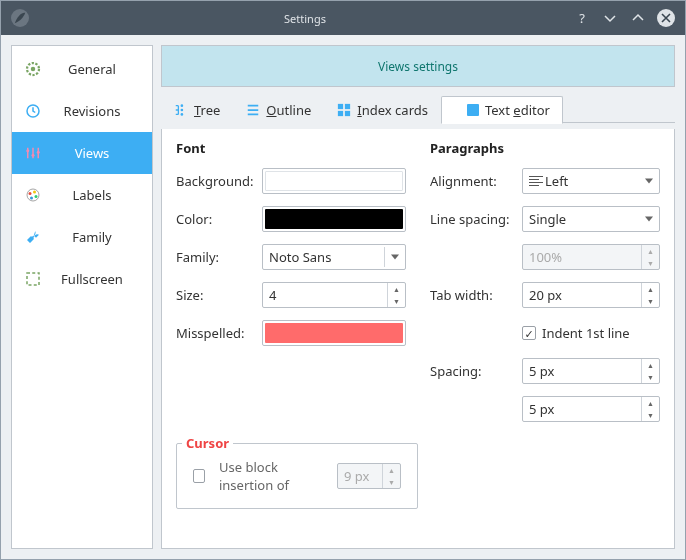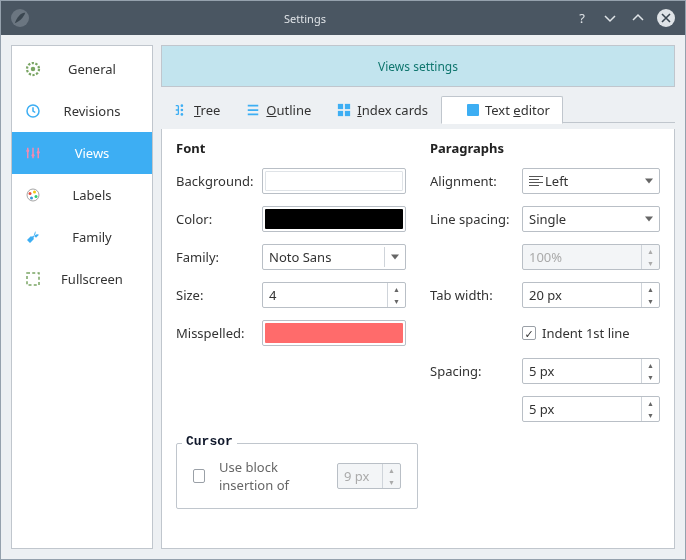--- a/index.html
+++ b/index.html
@@ -227,22 +227,22 @@
     border-top: 0;
   }
   .cursor-box {
     border: 1px solid #c0c6cd;
     border-radius: 2px;
     padding: 14px 16px;
     display:flex; align-items:center; gap:8px;
     color:#666;
   }
   .cursor-title {
-    position:relative; top:-8px; left:4px; font-weight:bold; color:#0f172a;
-    background:#fff; padding:0 4px; display:inline-block;font-family:Liberation Mono, monospace;
+    position:relative; top:-8px; left:4px; font-weight:bold; color:#ef4444;
+    background:#fff; padding:0 4px; display:inline-block;
   }
   .sq { width:12px; height:12px; background:#3daef3; border-radius:1px; }
   .icon-svg { width:18px; height:18px; }
   .align-icon {
     width:14px; display:inline-flex; flex-direction:column; gap:2px; margin-right:2px;
   }
   .align-icon span { height:1px; background:#555; }
   .align-icon span:nth-child(2){ width:70%; }
   .align-icon span:nth-child(4){ width:70%; }
 </style>

